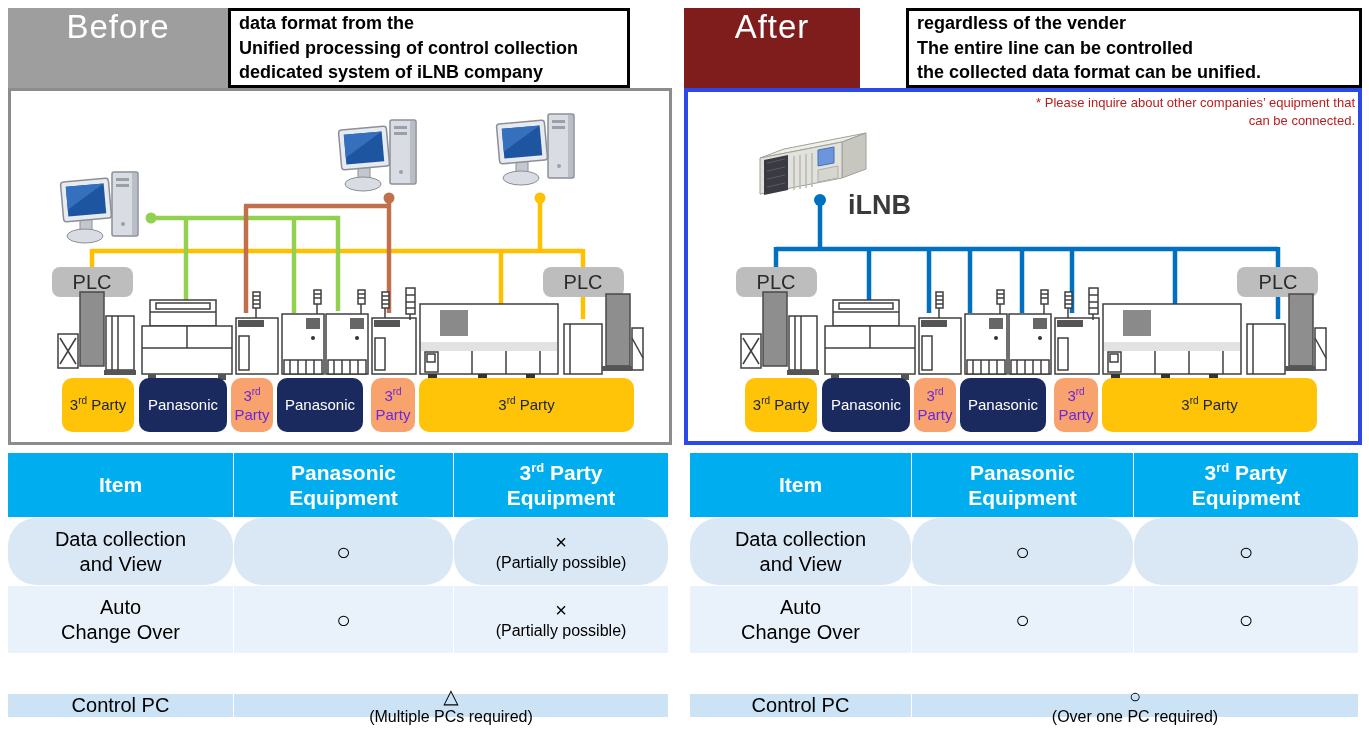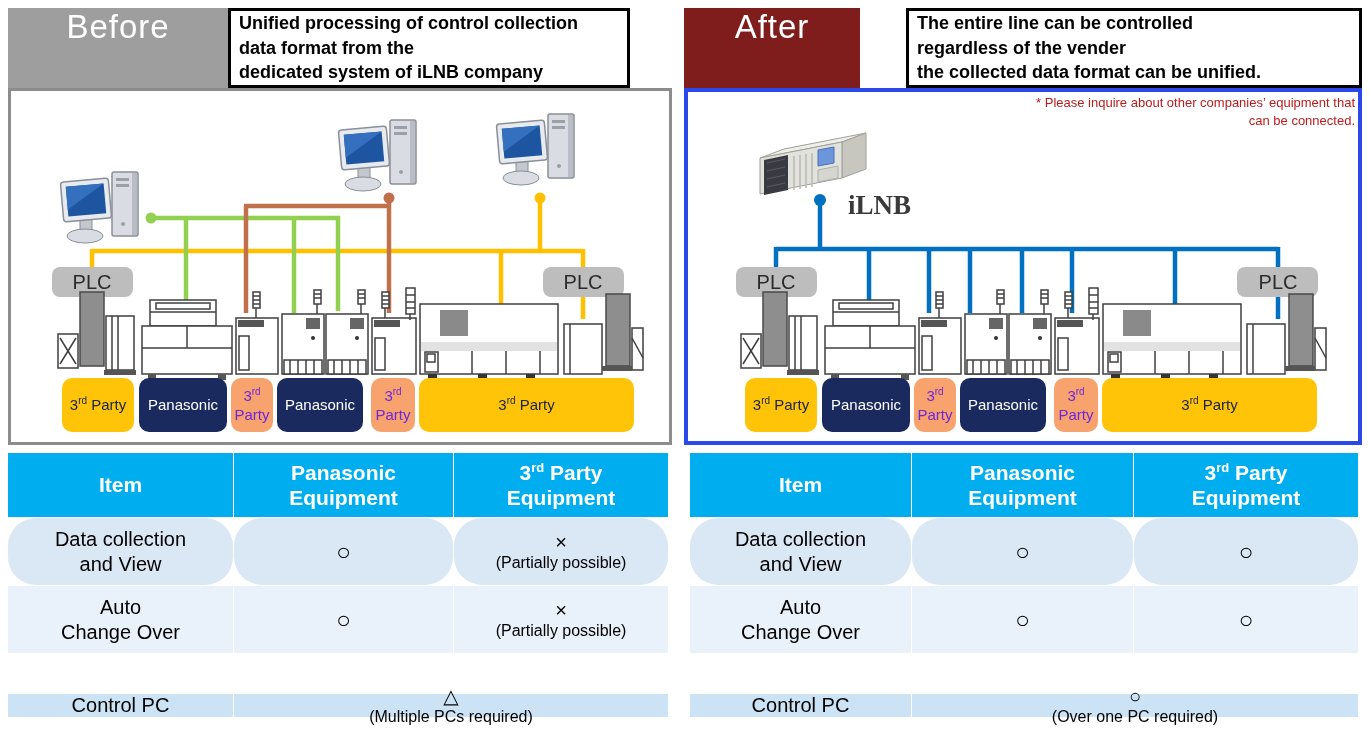--- a/index.html
+++ b/index.html
@@ -10,21 +10,21 @@
   #before-title-box{left:8px;top:8px;width:220px;height:80px;background:#9E9E9E;}
   #after-title-box{left:684px;top:8px;width:176px;height:80px;background:#7f1d1d;}
   .headline-box{background:#fff;border:3px solid #000;box-sizing:border-box;font-weight:bold;font-size:18px;line-height:1.38;color:#000;padding:3px 8px;display:flex;flex-direction:column;justify-content:center;}
   #before-headline{left:228px;top:8px;width:402px;height:80px;}
   #after-headline{left:906px;top:8px;width:456px;height:80px;}
   
   #before-frame{left:8px;top:88px;width:664px;height:357px;border:3px solid #8C8C8C;box-sizing:border-box;background:#fff;}
   #after-frame{left:684px;top:88px;width:678px;height:357px;border:4px solid #2B48E8;box-sizing:border-box;background:#fff;}
   .diagram-svg{position:absolute;left:0;top:0;}
   #after-note{left:945px;top:94px;width:410px;font-size:13px;line-height:1.35;text-align:right;color:#b91c1c;}
-  #ilnb-label{left:848px;top:190px;font-size:27px;font-weight:bold;color:#3A3A3A;font-family:Liberation Serif, serif;}
+  #ilnb-label{left:848px;top:190px;font-size:27px;font-weight:bold;color:#3A3A3A;}
   
   .eq-label{position:absolute;top:378px;height:54px;border-radius:10px;display:flex;flex-direction:column;align-items:center;justify-content:center;font-size:15px;line-height:1.25;text-align:center;}
   .eq-yellow{background:#FFC408;color:#1A2340;}
   .eq-navy{background:#1A2A5E;color:#fff;}
   .eq-salmon{background:#F8A26E;color:#6d28d9;}
   .eq-label sup{font-size:10px;}
   
   .cmp-table{position:absolute;top:453px;height:270px;display:grid;grid-template-rows:64px 67px 67px 63px;gap:1px;background:#fff;}
   #before-table{left:8px;width:664px;grid-template-columns:225px 219px 214px;}
   #after-table{left:690px;width:672px;grid-template-columns:221px 221px 224px;}
@@ -158,22 +158,22 @@
       <line x1="574" y1="50" x2="585" y2="70"></line>
       <rect x="544" y="78" width="30" height="5" fill="#555" stroke="none"></rect>
     </g>
   </defs>
 </svg>
 
 <div class="abs panel-title" id="before-title-box">
   <span>Before</span>
 </div>
 <div class="abs headline-box" id="before-headline">
+  <span>data format from the</span>
   <span>Unified processing of control collection</span>
-  <span>data format from the</span>
   <span> dedicated system of iLNB company</span>
 </div>
 <div class="abs" id="before-frame"></div>
 
 <svg class="diagram-svg" style="left:8px;top:88px" width="664" height="357" viewBox="8 88 664 357">
 
   <g stroke="#FFC000" stroke-width="4.5" fill="none">
     <line x1="92" y1="251" x2="583" y2="251"></line>
     <line x1="540" y1="198" x2="540" y2="251"></line>
     <line x1="92" y1="249" x2="92" y2="270"></line>
@@ -233,22 +233,22 @@
   <span>Party</span>
 </div>
 <div class="eq-label eq-yellow" style="left:419px;width:215px">
   <span><span>3</span><sup>rd</sup><span> Party</span></span>
 </div>
 
 <div class="abs panel-title" id="after-title-box">
   <span>After</span>
 </div>
 <div class="abs headline-box" id="after-headline">
+  <span>regardless of the vender</span>
   <span>The entire line can be controlled</span>
-  <span>regardless of the vender</span>
   <span>the collected data format can be unified.</span>
 </div>
 <div class="abs" id="after-frame"></div>
 <div class="abs" id="after-note">
   <span>* Please inquire about other companies’ equipment that</span><br>
   <span>can be connected.</span>
 </div>
 
 <svg class="diagram-svg" style="left:684px;top:88px" width="678" height="357" viewBox="684 88 678 357">
 

